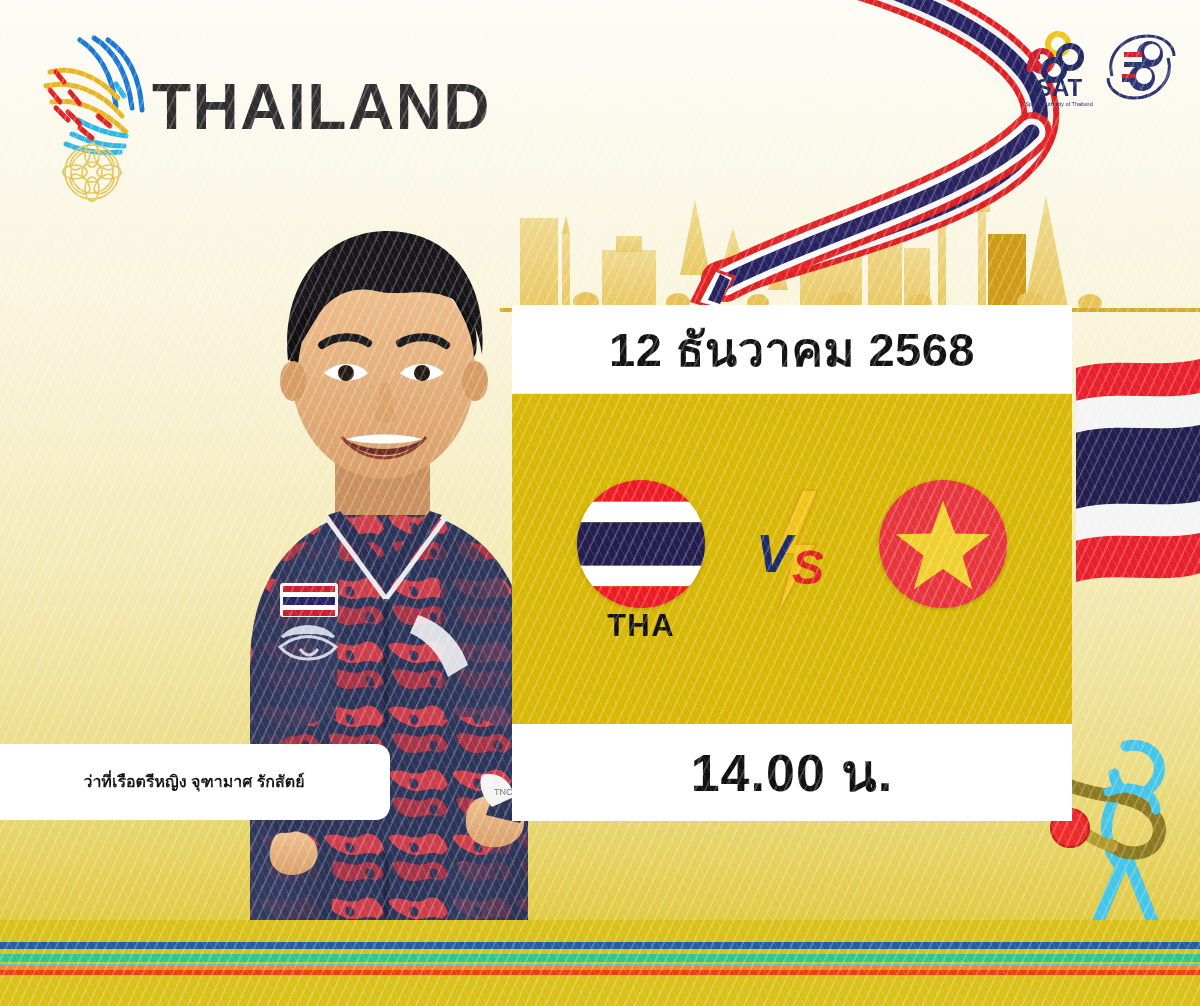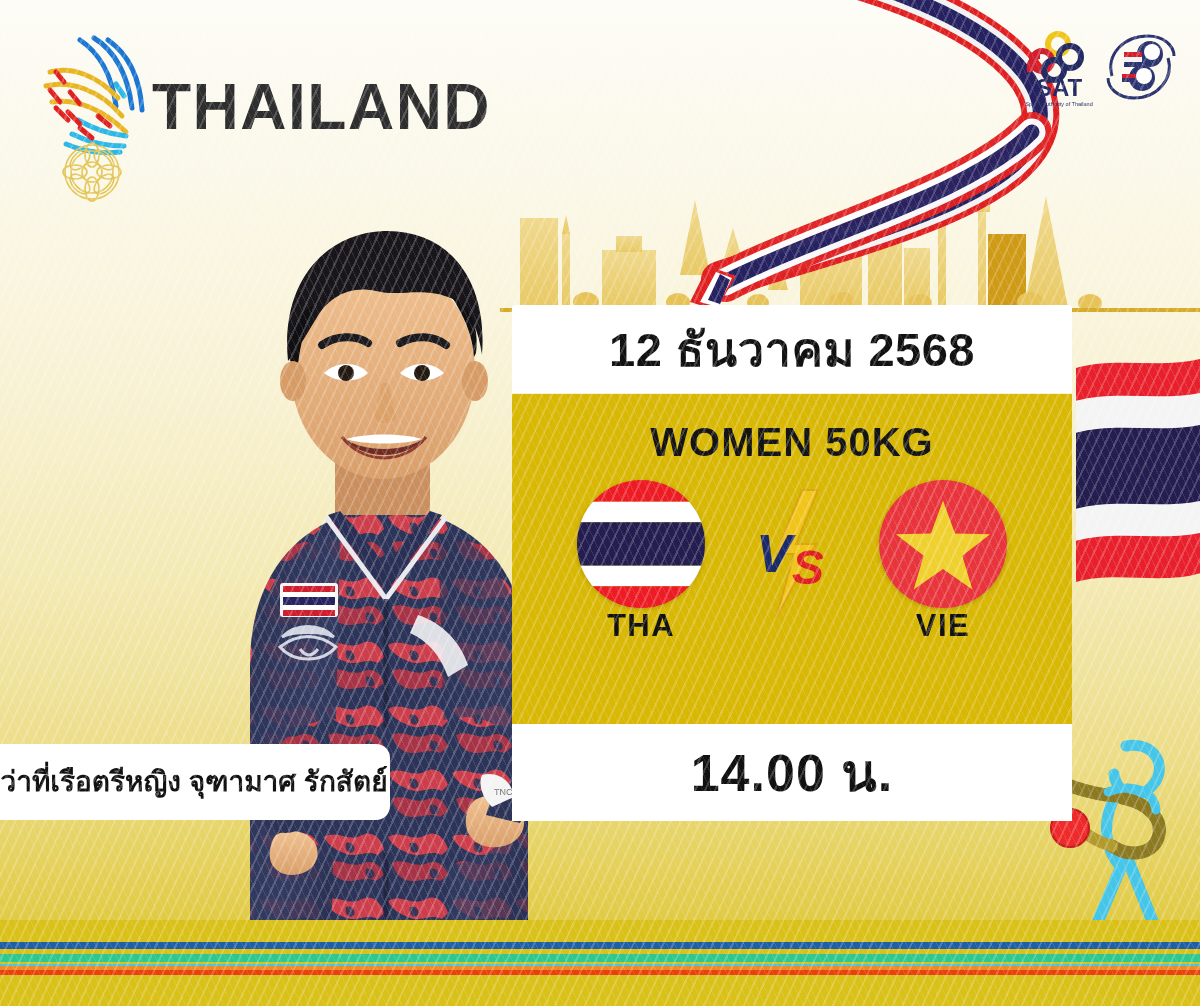--- a/index.html
+++ b/index.html
@@ -109,21 +109,21 @@
     font-size:52px; font-weight:800; color:#111; letter-spacing:1px;
   }
 
   
   #caption {
     position:absolute; left:-14px; top:744px; width:404px; height:76px;
     background:#ffffff; border-radius:0 14px 14px 0;
     display:flex; flex-direction:column; align-items:center; justify-content:center;
     padding-left:12px;
   }
-  .cap-line { font-size:28px; font-weight:700; color:#111; line-height:1.22; white-space:nowrap; }
+  .cap-line { font-size:16px; font-weight:700; color:#111; line-height:1.22; white-space:nowrap; }
 
   
   #bottom-band { position:absolute; left:0; bottom:0; width:1200px; height:86px; }
 </style>
 </head>
 <body>
 
 <div id="poster">
 
   <svg id="skyline" viewBox="0 0 720 130" preserveAspectRatio="none">
@@ -372,21 +372,20 @@
     <circle cx="62" cy="102" r="19" fill="#ee2a2a" stroke="#c41c1c" stroke-width="2"></circle>
   </svg>
 
   <div id="card">
 
     <div id="date-bar">
       <div id="date-text">12 ธันวาคม 2568</div>
     </div>
 
     <div id="gold-panel">
-      <div id="weight-class">WOMEN 50KG</div>
 
       <div id="matchup">
 
         <div class="team">
           <div class="flag-circle">
             <svg viewBox="0 0 100 100" width="128" height="128">
               <rect x="0" y="0" width="100" height="17" fill="#ed1c24"></rect>
               <rect x="0" y="17" width="100" height="16" fill="#ffffff"></rect>
               <rect x="0" y="33" width="100" height="34" fill="#241d4f"></rect>
               <rect x="0" y="67" width="100" height="16" fill="#ffffff"></rect>
@@ -404,21 +403,20 @@
           </svg>
         </div>
 
         <div class="team">
           <div class="flag-circle">
             <svg viewBox="0 0 100 100" width="128" height="128">
               <rect width="100" height="100" fill="#e8353c"></rect>
               <polygon points="50,16 59.4,41.8 86.8,42.4 65.1,59.2 72.9,85.6 50,69.6 27.1,85.6 34.9,59.2 13.2,42.4 40.6,41.8" fill="#efd02e"></polygon>
             </svg>
           </div>
-          <div class="team-code">VIE</div>
         </div>
 
       </div>
     </div>
 
     <div id="time-bar">
       <div id="time-text">14.00 น.</div>
     </div>
   </div>
 

